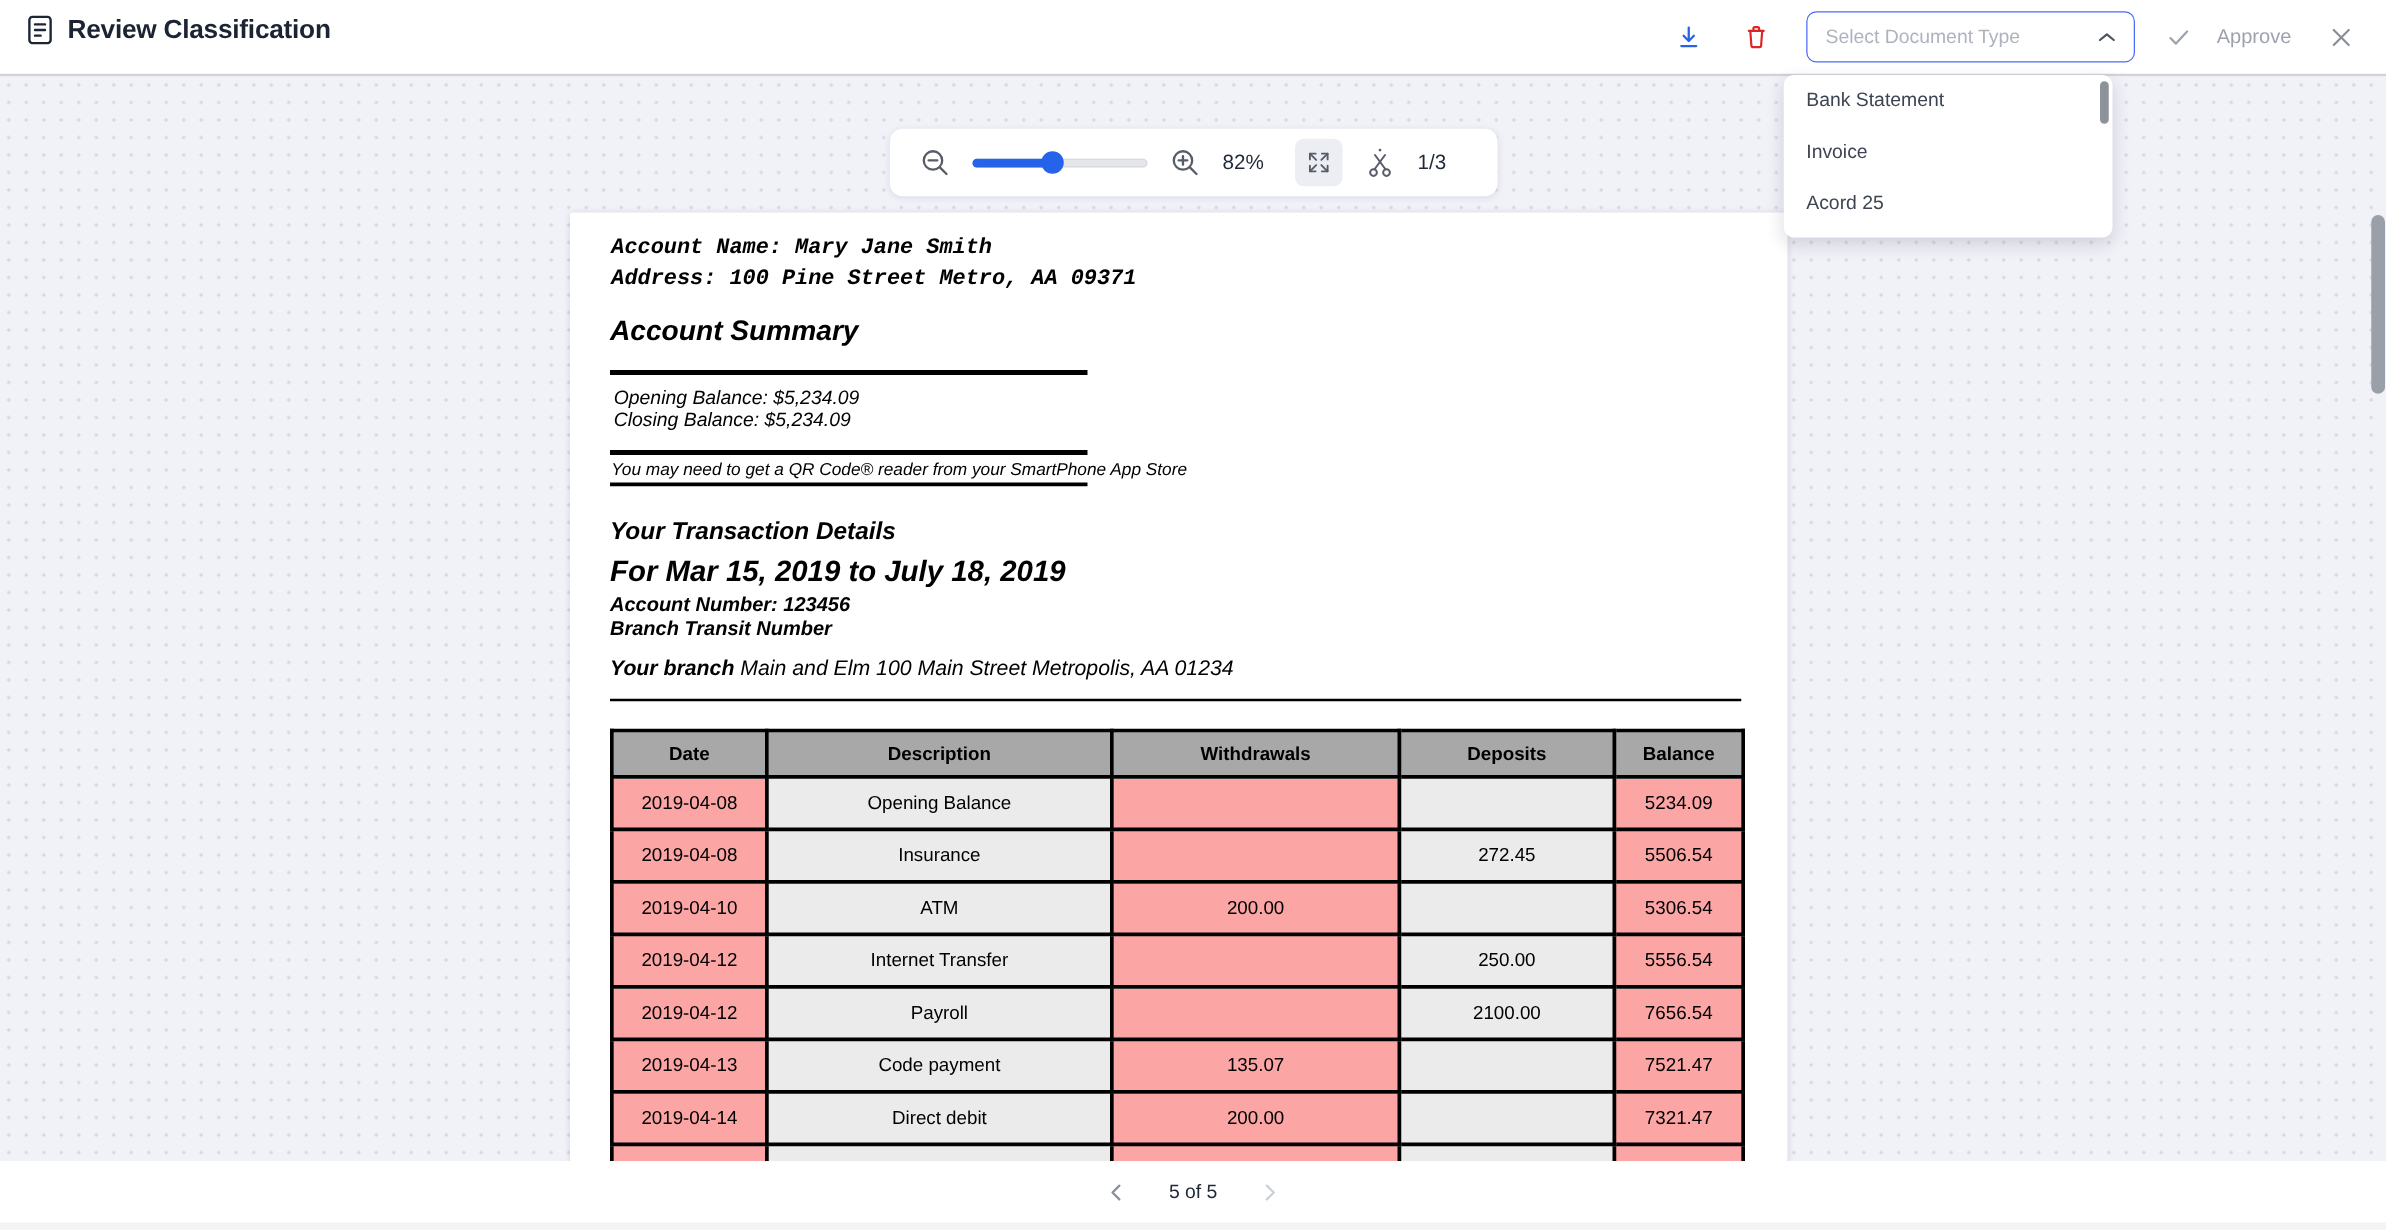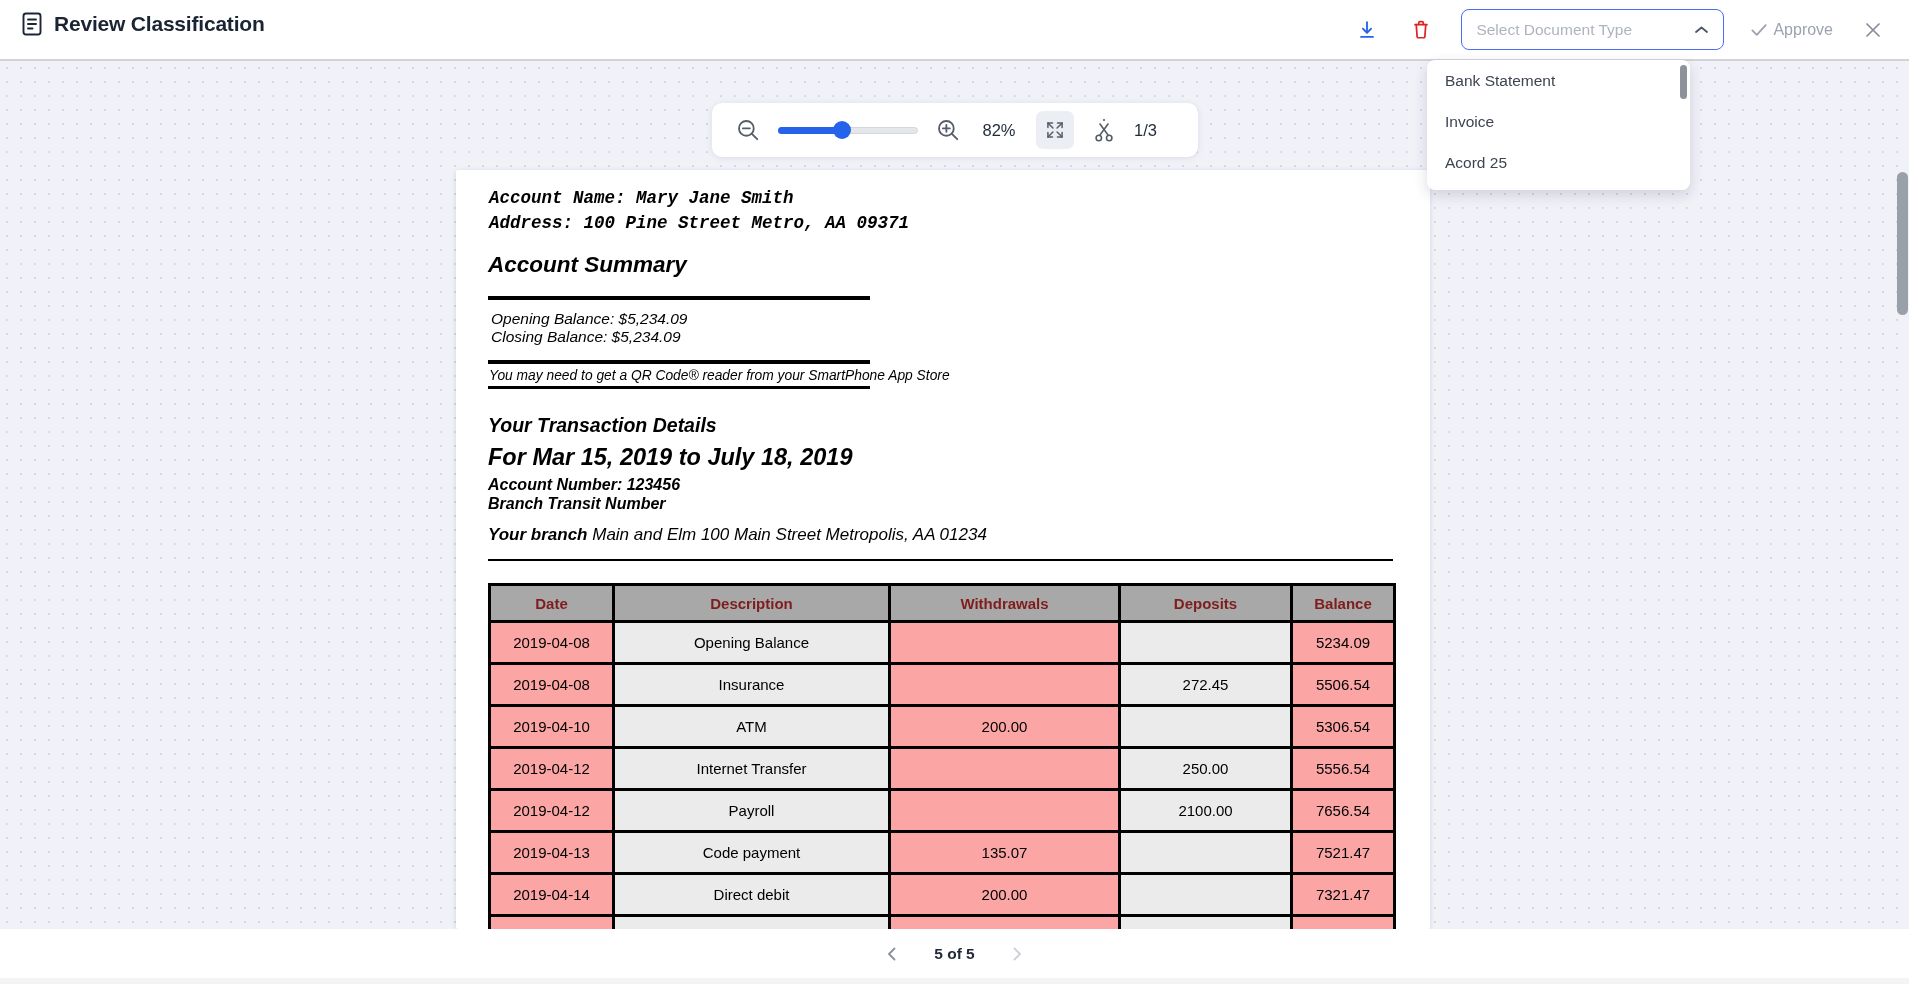--- a/index.html
+++ b/index.html
@@ -7,68 +7,68 @@
   .app { position:relative; width:1909px; height:984px; overflow:hidden; background:#fff; }
 
   
   .header { position:absolute; left:0; top:0; width:1909px; height:61px; background:#fff; border-bottom:2px solid #d2d2d9; z-index:30; }
   .header-left { position:absolute; left:18px; top:0; height:48px; display:flex; align-items:center; gap:8px; }
   .page-title { font-size:21px; font-weight:700; color:#1b2433; letter-spacing:-0.2px; }
   .header-right { position:absolute; right:22px; top:0; height:59px; display:flex; align-items:center; gap:26px; }
   .icon-btn { display:flex; align-items:center; justify-content:center; width:28px; height:28px; cursor:pointer; }
   .select-box { position:relative; width:263px; height:41px; border:1.5px solid #4b6bfb; border-radius:8px; background:#fff; display:flex; align-items:center; justify-content:space-between; padding:0 14px; cursor:pointer; }
   .select-placeholder { font-size:15.5px; color:#adb3bf; }
-  .approve-btn { display:flex; align-items:center; gap:5px; cursor:pointer; }
+  .approve-btn { display:flex; align-items:center; gap:21px; cursor:pointer; }
   .approve-label { font-size:16px; color:#9ca3af; }
 
   
   .dropdown { position:absolute; left:1427px; top:60px; width:263px; height:130px; background:#fff; border-radius:8px; box-shadow:0 5px 14px rgba(30,35,60,.16); z-index:40; overflow:hidden; }
   .dropdown .option { height:41px; display:flex; align-items:center; padding-left:18px; font-size:15.5px; color:#3d4452; cursor:pointer; }
   .dd-scrollthumb { position:absolute; right:3px; top:5px; width:7px; height:34px; border-radius:4px; background:#8d929b; }
 
   
   .main { position:absolute; left:0; top:61px; width:1909px; height:868px; background:#f1f1f8;
           background-image:radial-gradient(#d7d7e8 1.2px, transparent 1.3px); background-size:14px 14px; overflow:hidden; }
 
   
   .toolbar { position:absolute; left:712px; top:42px; width:486px; height:54px; background:#fff; border-radius:10px; box-shadow:0 1px 6px rgba(40,45,70,.10); display:flex; align-items:center; padding:0 22px; gap:16px; z-index:20; }
   .slider { position:relative; width:140px; height:18px; cursor:pointer; }
   .slider-track { position:absolute; left:0; top:6px; width:140px; height:7px; border-radius:4px; background:#e4e6ea; border:1px solid #d4d7dc; }
   .slider-fill { position:absolute; left:0; top:6px; height:7px; border-radius:4px; background:#2563eb; }
   .slider-thumb { position:absolute; top:0; width:18px; height:18px; border-radius:50%; background:#2563eb; transform:translateX(-9px); }
-  .zoom-percent { font-size:16.5px; color:#1f2937; min-width:42px; text-align:center; }
+  .zoom-percent { font-size:16.5px; color:#1f2937; min-width:42px; }
   .fullscreen-btn { width:38px; height:38px; border-radius:7px; background:#eceef4; display:flex; align-items:center; justify-content:center; cursor:pointer; }
   .page-indicator { font-size:16.5px; color:#1f2937; }
 
   
   .doc-page { position:absolute; left:456px; top:109px; width:974px; height:759px; background:#fff; box-shadow:0 1px 5px rgba(40,45,70,.14); border-radius:2px; overflow:hidden; z-index:5; color:#000; }
   .abs { position:absolute;font-style:italic; }
   .mono-line { left:33px; font-family:"Liberation Mono","DejaVu Sans Mono",monospace; font-weight:700; font-size:17.5px; white-space:nowrap; }
   .summary-title { left:32px; top:82px; font-size:22.5px; font-weight:700; }
   .rule { left:32px; width:382px; background:#000; }
   .bal-line { left:35px; font-size:15.5px; }
   .qr-note { left:33px; top:198px; font-size:13.8px; font-style:italic; white-space:nowrap; }
   .tx-title { left:32px; top:244px; font-size:19.5px; font-weight:700; }
   .period { left:32px; top:274px; font-size:23.5px; font-weight:700; }
   .acct-num { left:32px; top:306px; font-size:16px; font-weight:700; }
   .branch-transit { left:32px; top:325px; font-size:16px; font-weight:700; }
   .branch-line { left:32px; top:355px; font-size:17px; white-space:nowrap; }
   .thin-rule { left:32px; top:389px; width:905px; height:2px; background:#000; }
 
   table.txn { position:absolute; left:32px; top:413px; width:905px; border-collapse:collapse; table-layout:fixed; }
   table.txn th, table.txn td { border:3px solid #000; text-align:center; font-size:15px; overflow:hidden; }
-  table.txn th { background:#a8a8a8; height:37px; font-weight:700; color:#7f1d1d; }
+  table.txn th { background:#a8a8a8; height:37px; font-weight:700; color:#000000; }
   table.txn td { height:42px; background:#fca5a5; }
   table.txn td.shade { background:#ebebeb; }
 
   
   .footer { position:absolute; left:0; bottom:0; width:1909px; height:55px; background:#fff; z-index:25; }
   .footer-strip { position:absolute; left:0; bottom:0; width:1909px; height:6px; background:#f4f4f6; }
   .pagination { position:absolute; left:0; top:0; width:1909px; height:49px; display:flex; align-items:center; justify-content:center; gap:30px; }
-  .pag-label { font-size:15.5px; color:#1f2937;font-weight:bold; }
+  .pag-label { font-size:15.5px; color:#1f2937; }
   .pag-btn { width:24px; height:24px; display:flex; align-items:center; justify-content:center; cursor:pointer; }
 
   
   .scroll-thumb { position:absolute; left:1897px; top:111px; width:11px; height:143px; border-radius:6px; background:#9aa0a9; z-index:15; }
 </style>
 </head>
 <body>
 
 <div class="app">
 

